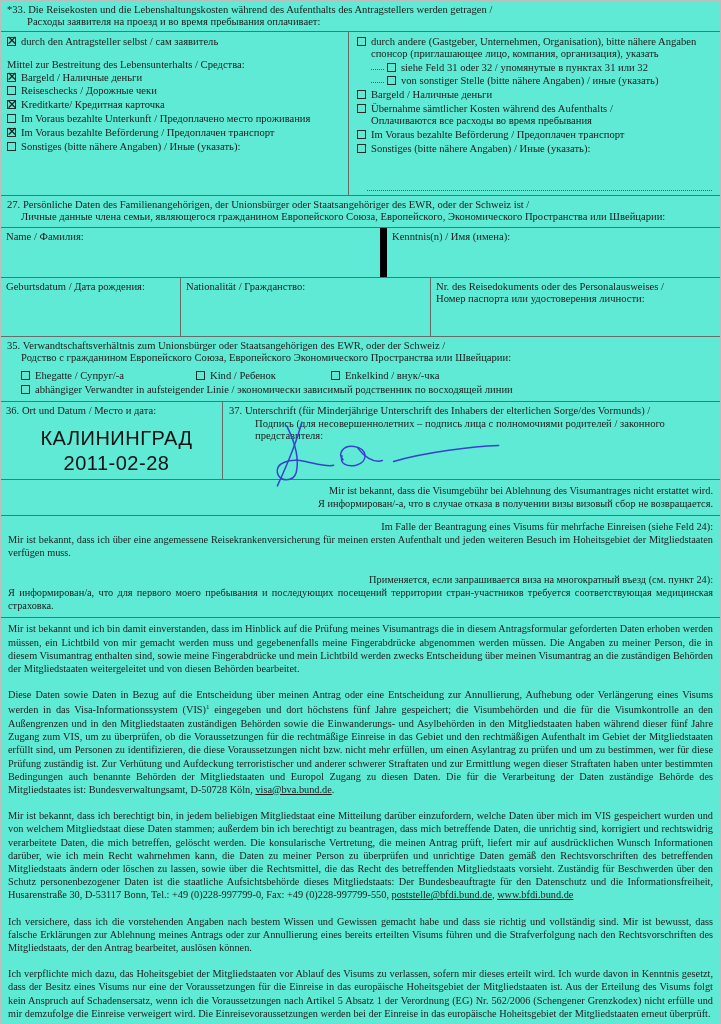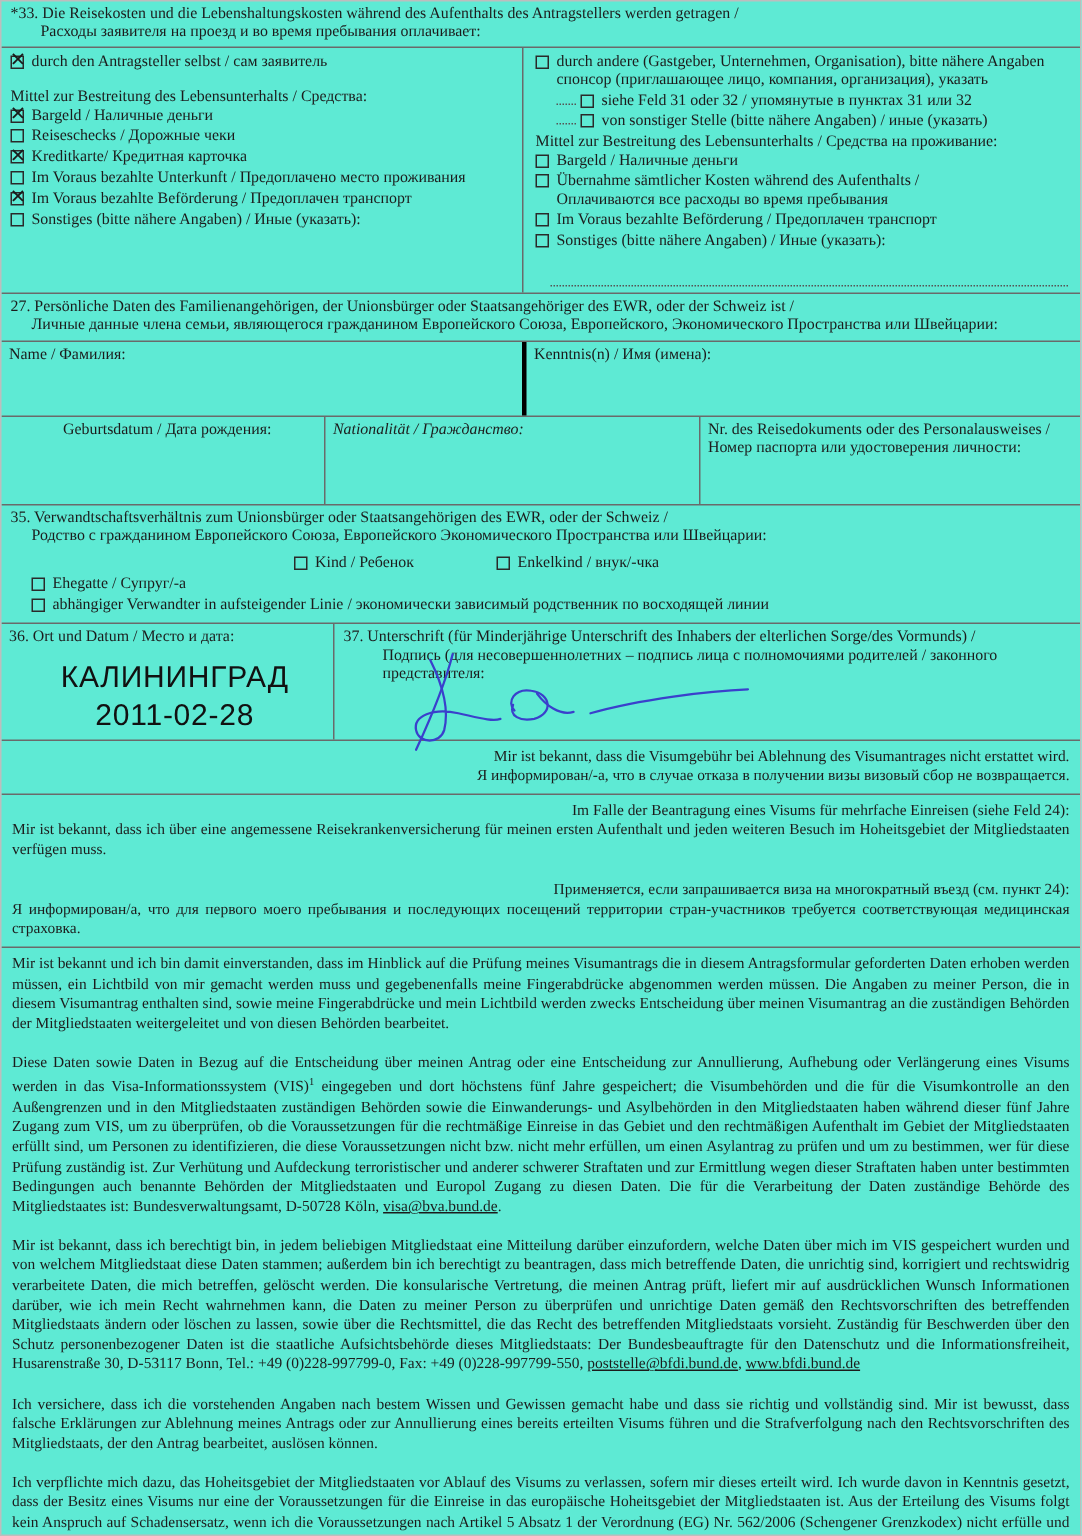--- a/index.html
+++ b/index.html
@@ -22,31 +22,31 @@
   .leader { width:13px; border-bottom:1px dotted #555; height:8px; margin-right:3px; flex:0 0 auto; }
   .indent { padding-left:14px; }
   .wraplabel { display:block; }
   .dotline { margin-top:auto; border-bottom:1px dotted #555; height:10px; margin-left:10px; margin-right:2px; }
   
   .s34-title { padding:3px 6px 4px 6px; border-bottom:1px solid #6a6a6a; }
   .s34-title .ru { padding-left:14px; }
   .row { display:flex; }
   .cell { padding:3px 5px; }
   .r1 { height:50px; border-bottom:1px solid #6a6a6a; }
-  .r1 .c1 { width:350px; border-right:3px solid #000000; }
+  .r1 .c1 { width:386px; border-right:7px solid #000000; }
   .r1 .c2 { flex:1; }
   .r2 { height:58px; }
-  .r2 .c1 { width:180px; border-right:1px solid #6a6a6a;margin-left:36px; }
-  .r2 .c2 { width:250px; border-right:1px solid #6a6a6a;font-style:italic; }
+  .r2 .c1 { width:180px; border-right:1px solid #6a6a6a; }
+  .r2 .c2 { width:250px; border-right:1px solid #6a6a6a; }
   .r2 .c3 { flex:1; }
   
   .s35 { padding:3px 6px 4px 6px; }
   .s35 .ru { padding-left:14px; }
   .s35-opts { display:flex; margin-top:5px; }
-  .s35-opts .o1 { width:175px;margin-top:14px; } .s35-opts .o2 { width:135px; }
+  .s35-opts .o1 { width:175px; } .s35-opts .o2 { width:135px; }
   
   .s3637 { display:flex; height:88px; }
   .s36 { width:222px; border-right:1px solid #6a6a6a; padding:3px 5px; }
   .place-date { margin-top:8px; padding-left:10px; font-family:"Liberation Sans","DejaVu Sans",sans-serif;
                 font-size:20px; line-height:25px; letter-spacing:0.5px; color:#111;text-align:center; }
   .s37 { flex:1; padding:3px 6px; position:relative; }
   .s37 .ru2 { padding-left:26px; }
   .sig { position:absolute; left:30px; top:18px; }
   
   .decl { flex:1; display:flex; flex-direction:column; }
@@ -136,21 +136,20 @@
             </span>
           <span>siehe Feld 31 oder 32 / упомянутые в пунктах 31 или 32</span>
         </div>
         <div class="cbrow indent">
           <span class="leader"></span>
           <span class="cb">
               <span class="mark"></span>
             </span>
           <span>von sonstiger Stelle (bitte nähere Angaben) / иные (указать)</span>
         </div>
-        <div>Mittel zur Bestreitung des Lebensunterhalts / Средства на проживание:</div>
         <div class="cbrow">
           <span class="cb">
               <span class="mark"></span>
             </span>
           <span>Bargeld / Наличные деньги</span>
         </div>
         <div class="cbrow">
           <span class="cb">
               <span class="mark"></span>
             </span>

